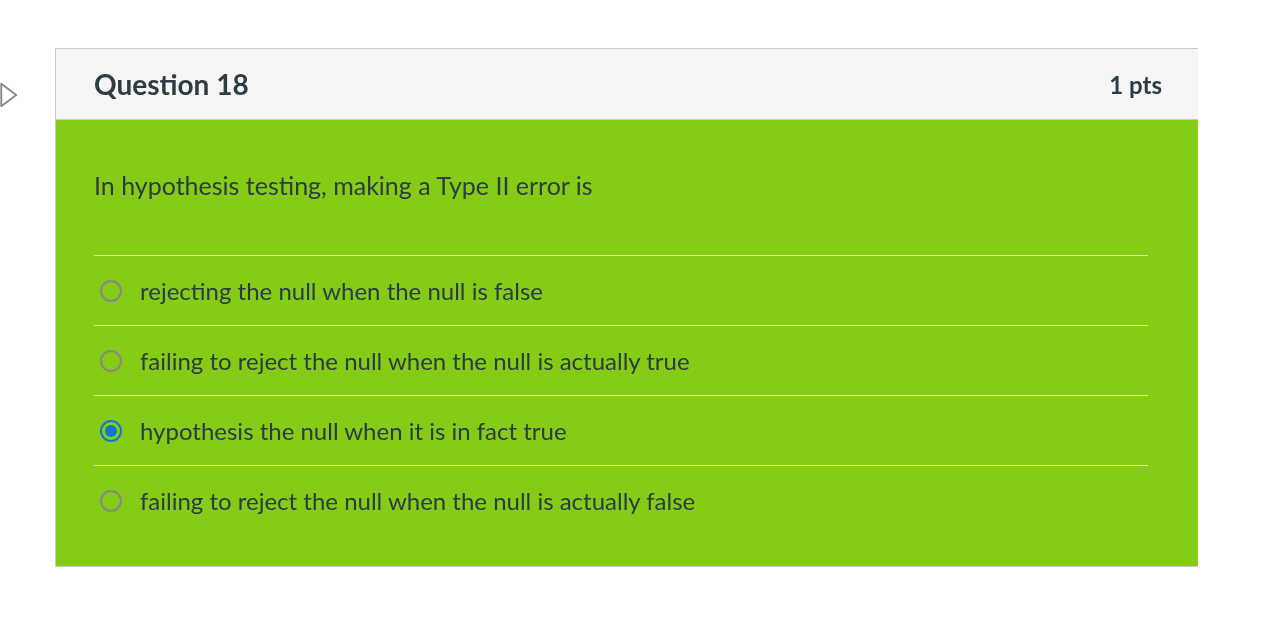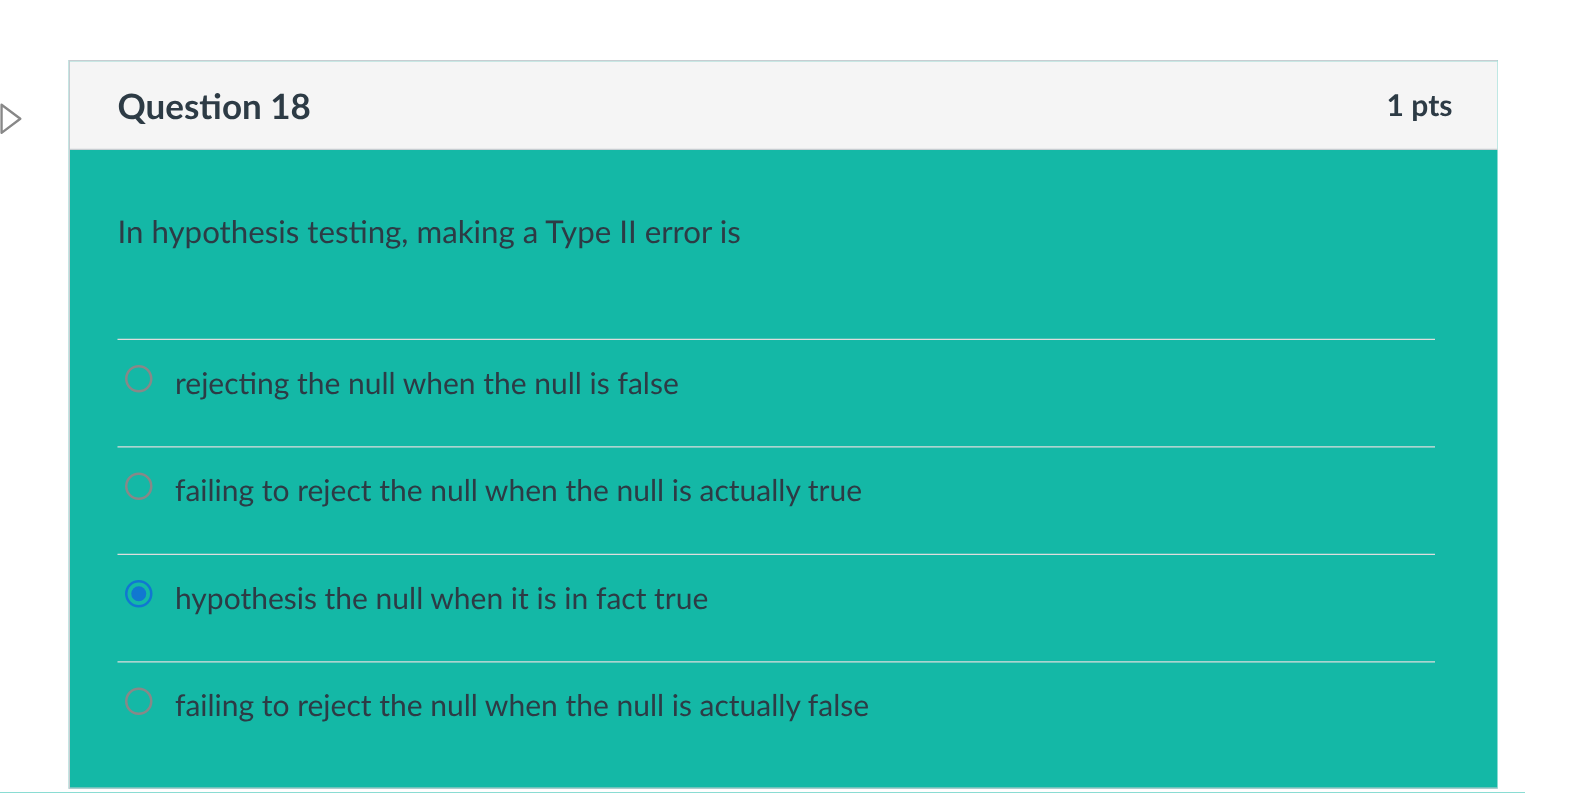--- a/index.html
+++ b/index.html
@@ -32,21 +32,21 @@
       stroke-width: 1.5;
       fill: none;
     }
     .question-card {
       position: absolute;
       left: 55px;
       top: 48px;
       width: 1143px;
       border: 1px solid #c7cdd1;
       border-right: none;
-      background: #14b8a6;
+      background: #84cc16;
     }
     .question-header {
       display: flex;
       justify-content: space-between;
       align-items: center;
       padding: 18px 36px 18px 38px;
       background: #f5f5f5;
       border-bottom: 1px solid #c7cdd1;
     }
     .question-title {
@@ -66,25 +66,24 @@
       font-size: 25px;
       color: #2d3b45;
       margin-bottom: 55px;
     }
     .answers {
       display: flex;
       flex-direction: column;
     }
     .answer-row {
       display: flex;
-      align-items: flex-start;
+      align-items: center;
       padding: 20px 6px 20px 6px;
       border-top: 1px solid #ddd;
       cursor: pointer;
-      margin-top: 16px;
     }
     .answer-row:last-child {
       border-bottom: 1px solid transparent;
     }
     .radio {
       width: 22px;
       height: 22px;
       border: 2px solid #888;
       border-radius: 50%;
       margin-right: 18px;

